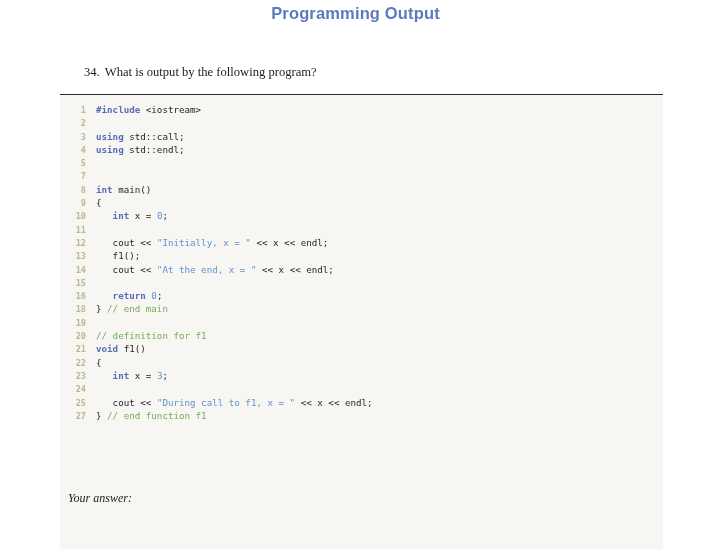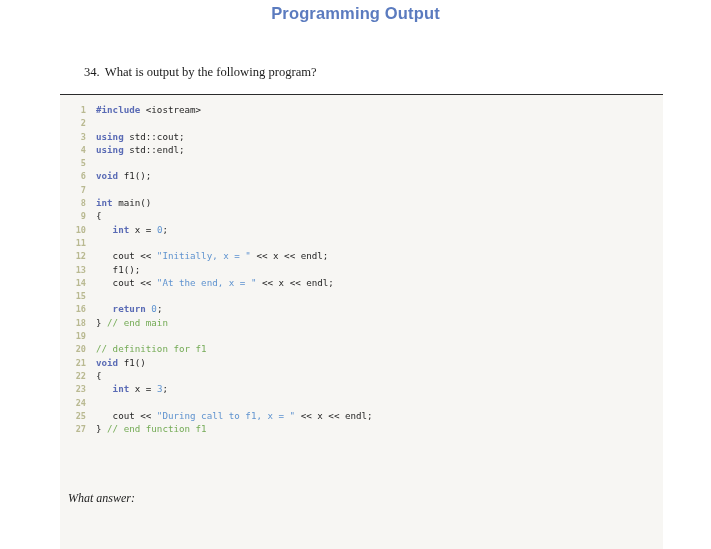--- a/index.html
+++ b/index.html
@@ -118,24 +118,23 @@
   <div class="slide-title">Programming Output</div>
 
   <div class="question">
     <span class="q-num">34.</span><span>What is output by the following program?</span>
   </div>
 
   <div class="code-block">
     <div class="code-lines" id="code-lines">
         <span class="code-line"><span class="ln">1</span><span class="kw">#include</span><span class="pln"> &lt;iostream&gt;</span></span>
         <span class="code-line"><span class="ln">2</span></span>
-        <span class="code-line"><span class="ln">3</span><span class="kw">using</span><span class="pln"> std::cout;</span></span>
+        <span class="code-line"><span class="ln">3</span><span class="kw">using</span><span class="pln"> std::call;</span></span>
         <span class="code-line"><span class="ln">4</span><span class="kw">using</span><span class="pln"> std::endl;</span></span>
         <span class="code-line"><span class="ln">5</span></span>
-        <span class="code-line"><span class="ln">6</span><span class="kw">void</span><span class="pln"> f1();</span></span>
         <span class="code-line"><span class="ln">7</span></span>
         <span class="code-line"><span class="ln">8</span><span class="kw">int</span><span class="pln"> main()</span></span>
         <span class="code-line"><span class="ln">9</span><span class="pln">{</span></span>
         <span class="code-line"><span class="ln">10</span><span class="pln">   </span><span class="kw">int</span><span class="pln"> x = </span><span class="num">0</span><span class="pln">;</span></span>
         <span class="code-line"><span class="ln">11</span></span>
         <span class="code-line"><span class="ln">12</span><span class="pln">   cout &lt;&lt; </span><span class="str">"Initially, x = "</span><span class="pln"> &lt;&lt; x &lt;&lt; endl;</span></span>
         <span class="code-line"><span class="ln">13</span><span class="pln">   f1();</span></span>
         <span class="code-line"><span class="ln">14</span><span class="pln">   cout &lt;&lt; </span><span class="str">"At the end, x = "</span><span class="pln"> &lt;&lt; x &lt;&lt; endl;</span></span>
         <span class="code-line"><span class="ln">15</span></span>
         <span class="code-line"><span class="ln">16</span><span class="pln">   </span><span class="kw">return</span><span class="pln"> </span><span class="num">0</span><span class="pln">;</span></span>
@@ -144,15 +143,15 @@
         <span class="code-line"><span class="ln">20</span><span class="cmt">// definition for f1</span></span>
         <span class="code-line"><span class="ln">21</span><span class="kw">void</span><span class="pln"> f1()</span></span>
         <span class="code-line"><span class="ln">22</span><span class="pln">{</span></span>
         <span class="code-line"><span class="ln">23</span><span class="pln">   </span><span class="kw">int</span><span class="pln"> x = </span><span class="num">3</span><span class="pln">;</span></span>
         <span class="code-line"><span class="ln">24</span></span>
         <span class="code-line"><span class="ln">25</span><span class="pln">   cout &lt;&lt; </span><span class="str">"During call to f1, x = "</span><span class="pln"> &lt;&lt; x &lt;&lt; endl;</span></span>
         <span class="code-line"><span class="ln">27</span><span class="pln">} </span><span class="cmt">// end function f1</span></span>
       </div>
   </div>
 
-  <div class="your-answer">What answer:</div>
+  <div class="your-answer">Your answer:</div>
 
 </div>
 
 </body></html>

